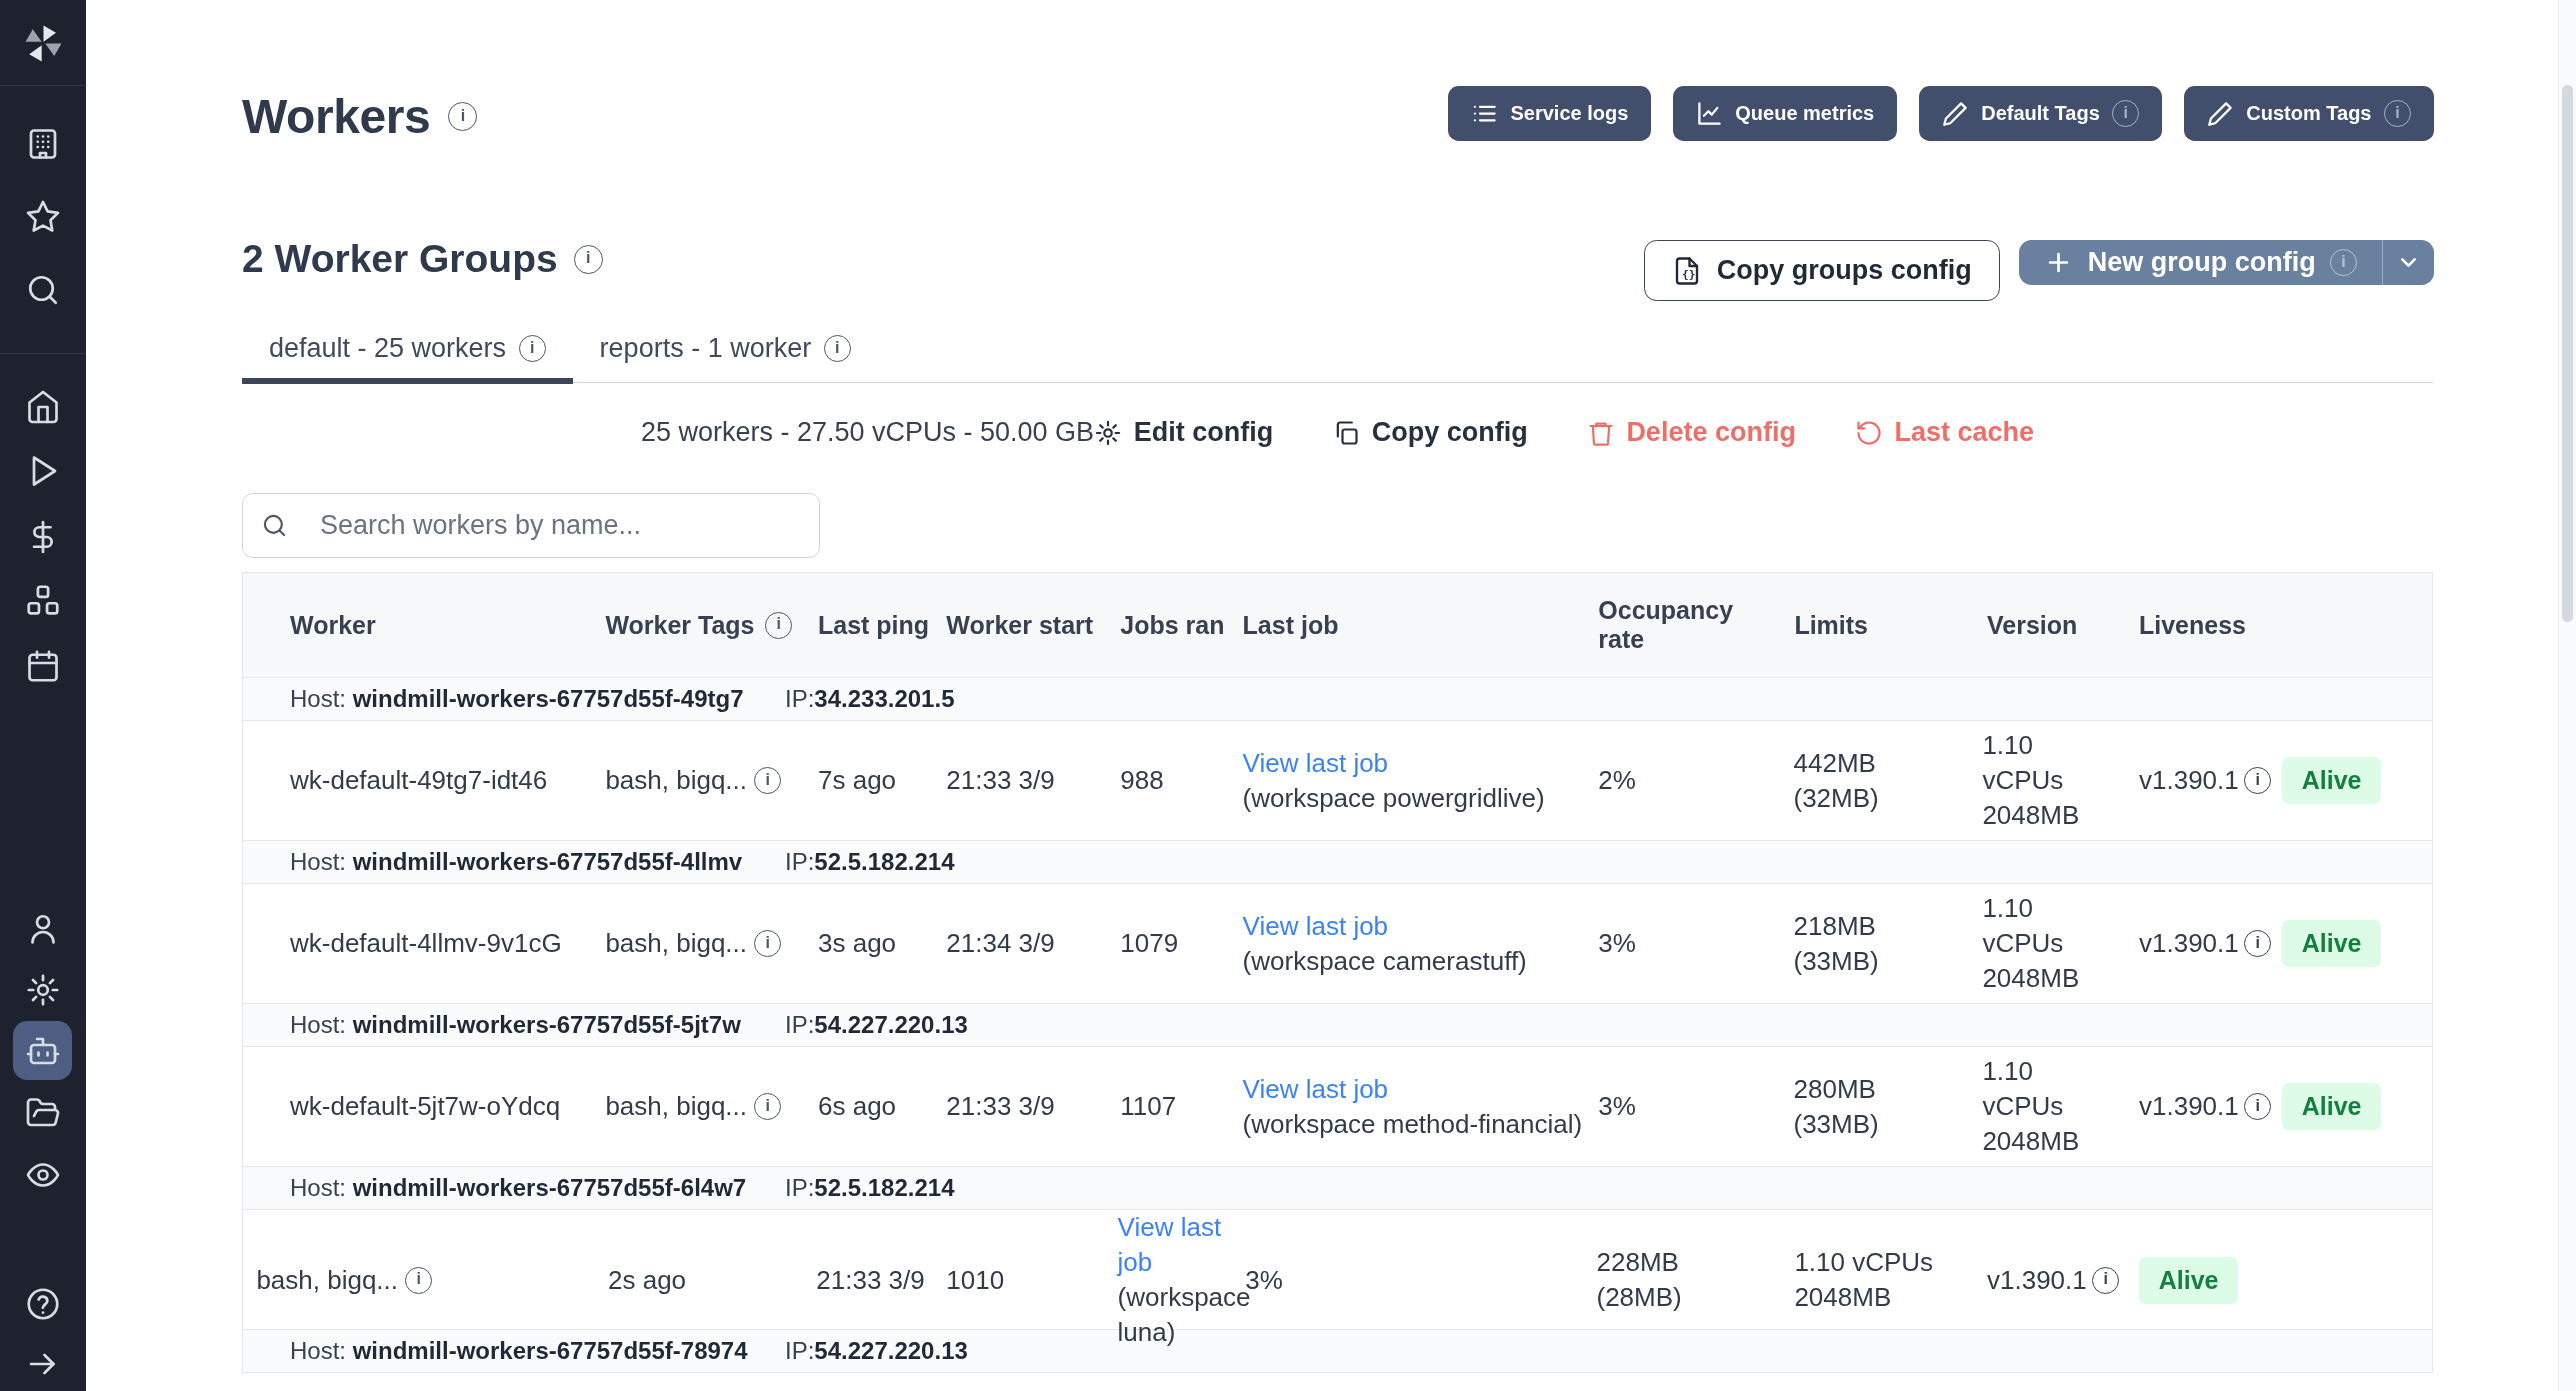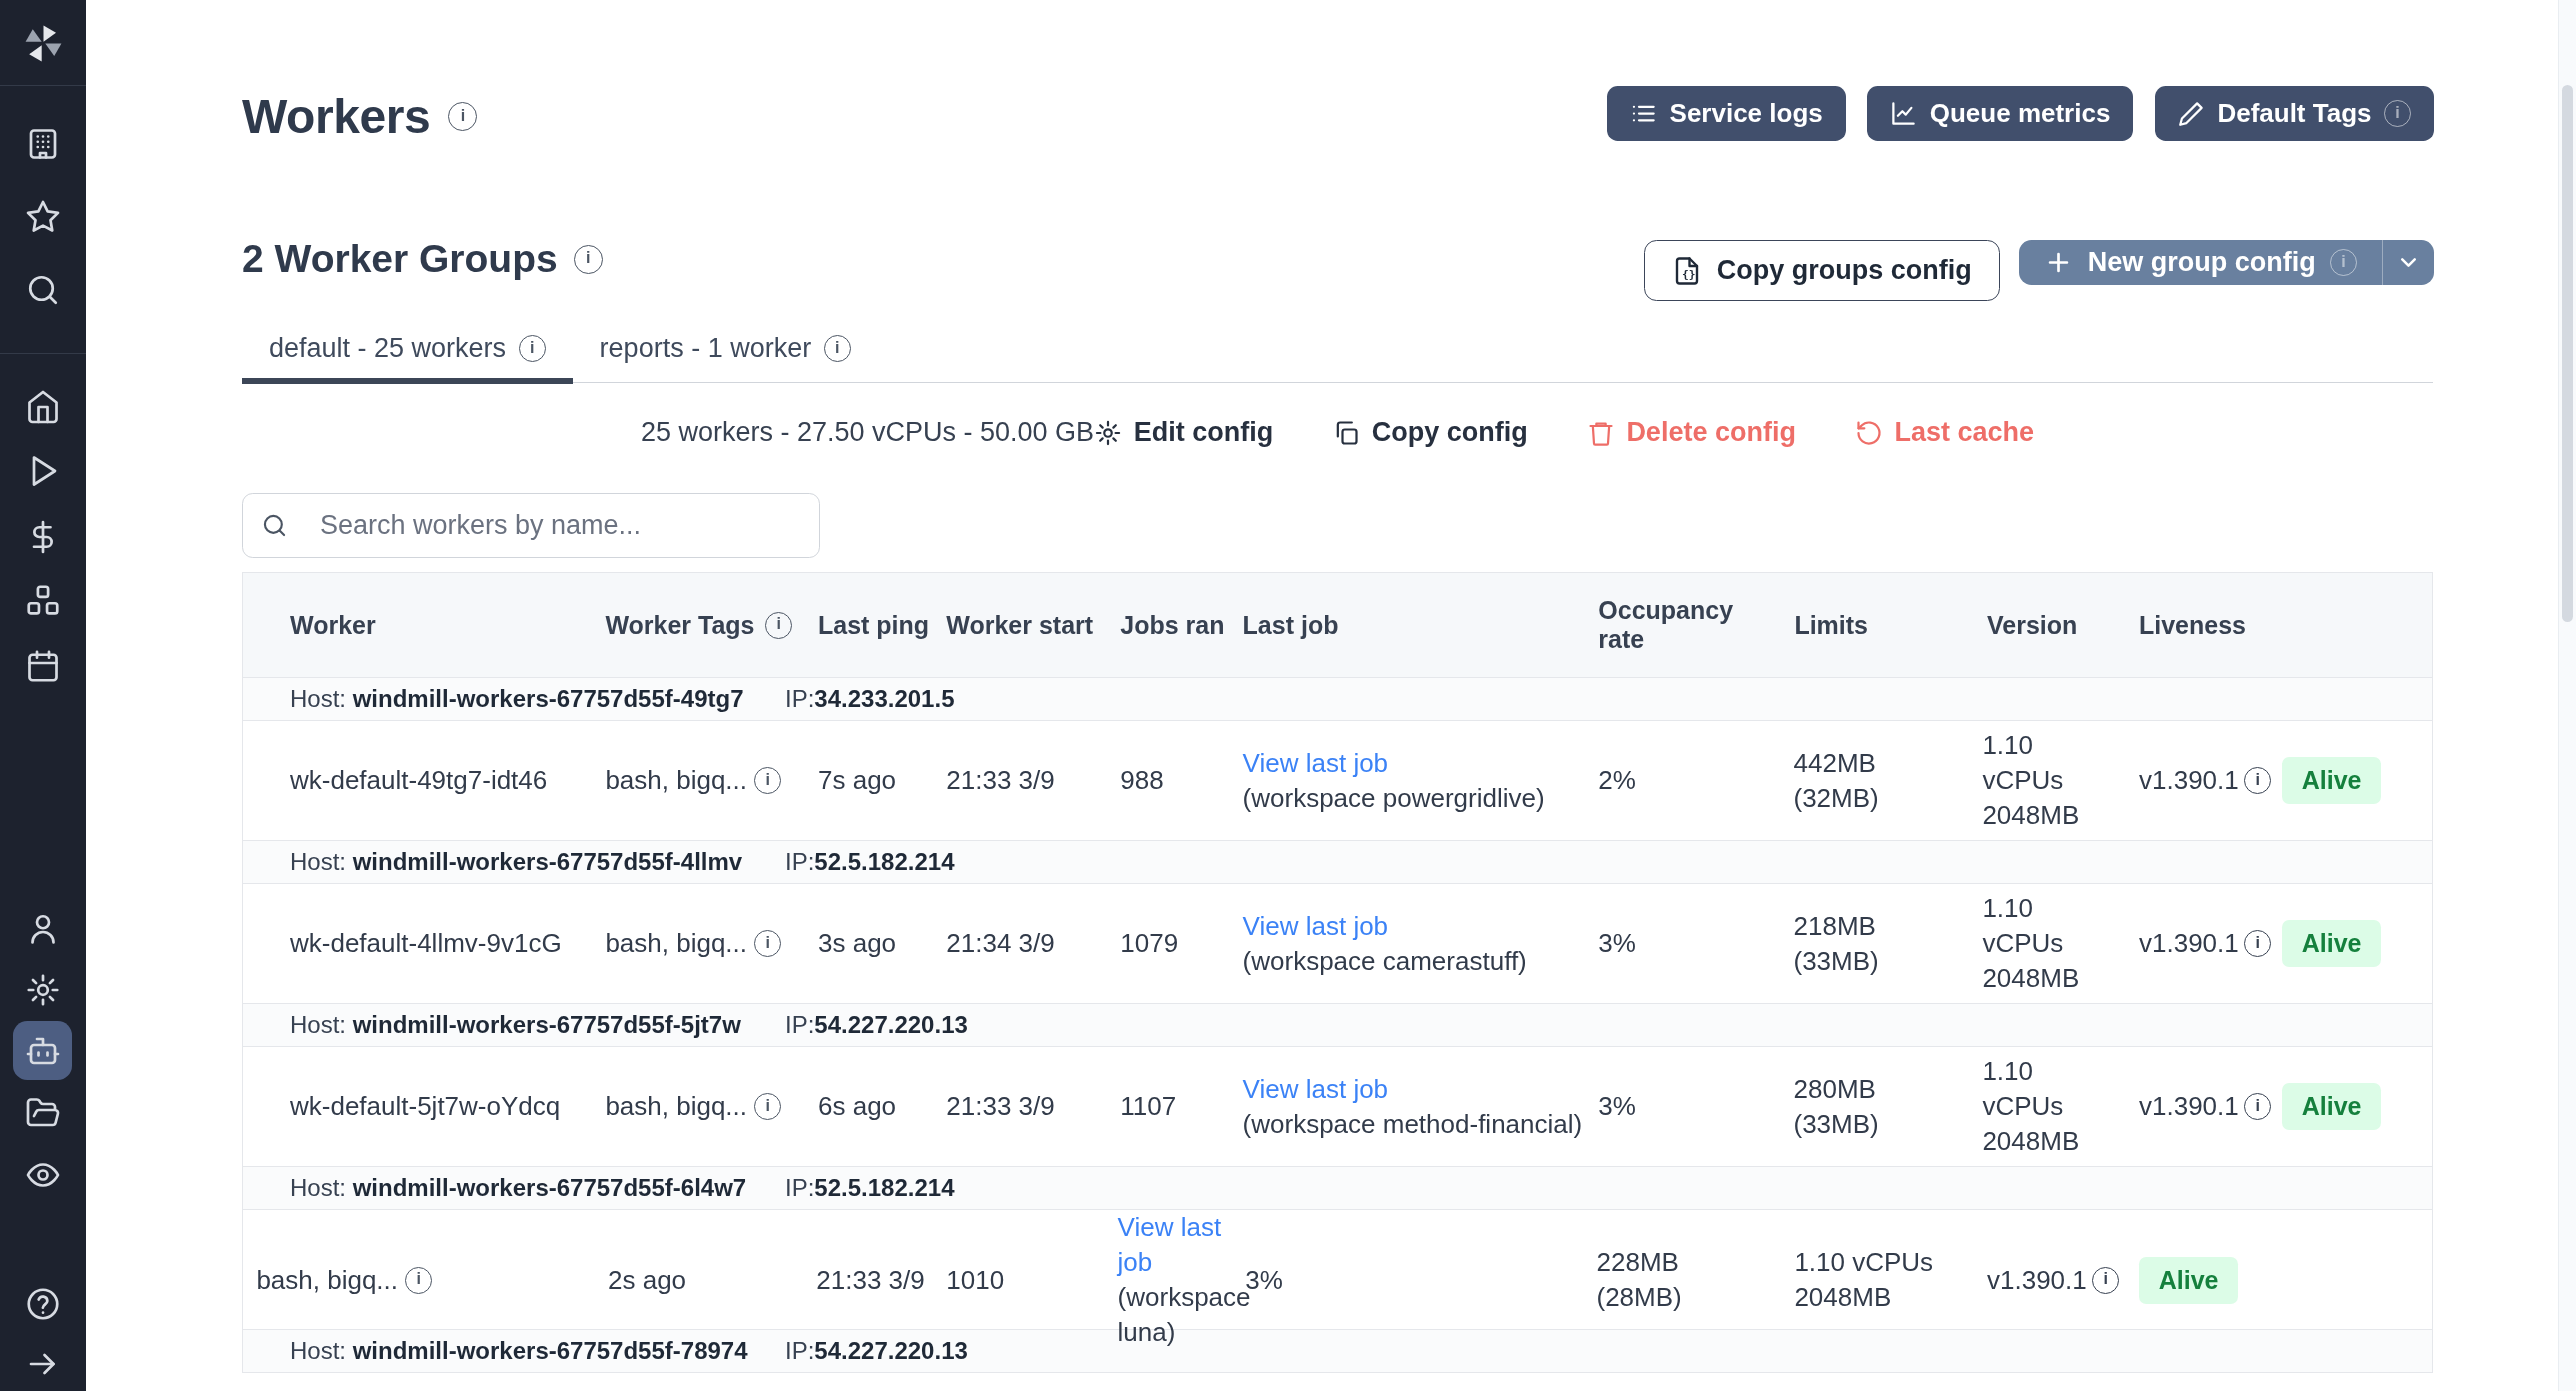--- a/index.html
+++ b/index.html
@@ -16,21 +16,21 @@
   .side-active { position:absolute; left:13.4px; top:1021px; width:59px; height:59px;
     background:var(--sidebar-active,#4d5e82); border-radius:14.3px; }
   .side-active .side-icon { left:11.6px; top:11.6px; }
 
   
   .page-title { position:absolute; left:242px; top:89px; display:flex; align-items:center; gap:18px; }
   .page-title h1 { font-size:48px; font-weight:700; color:#2f3a4c; letter-spacing:-0.4px; }
   .top-buttons { position:absolute; right:142px; top:86px; display:flex; gap:21.5px; }
   .btn-dark { display:flex; align-items:center; gap:12.5px; height:55px; padding:0 23px;
     background:var(--dark-button,#414f6c); border-radius:10.7px; color:#ffffff;
-    font-size:26px; font-weight:700; border:none; cursor:pointer; }
+    font-size:20px; font-weight:700; border:none; cursor:pointer; }
   .btn-dark svg { width:27px; height:27px; }
   .btn-dark .iinfo { color:rgba(255,255,255,.55); }
 
   
   .groups-title { position:absolute; left:242px; top:237px; display:flex; align-items:center; gap:16px; }
   .groups-title h2 { font-size:39px; font-weight:700; color:#2f3a4c; }
   .groups-buttons { position:absolute; right:142px; top:240px; display:flex; gap:19.7px; }
   .btn-outline { display:flex; align-items:center; gap:14.3px; height:61px; padding:0 27px;
     background:#fff; border:1.8px solid #3b4559; border-radius:12.5px; color:#1f2937;
     font-size:27px; font-weight:700; cursor:pointer; }
@@ -243,20 +243,27 @@
     </svg>
     <span>Queue metrics</span>
   </button>
   <button class="btn-dark">
     <svg viewBox="0 0 24 24" fill="none" stroke="currentColor" stroke-width="2" stroke-linecap="round" stroke-linejoin="round">
       <path d="m17 3 4 4L7.5 20.5 2 22l1.5-5.5L17 3z"></path>
     </svg>
     <span>Default Tags</span>
     <span class="iinfo"></span>
   </button>
+  <button class="btn-dark">
+    <svg viewBox="0 0 24 24" fill="none" stroke="currentColor" stroke-width="2" stroke-linecap="round" stroke-linejoin="round">
+      <path d="m17 3 4 4L7.5 20.5 2 22l1.5-5.5L17 3z"></path>
+    </svg>
+    <span>Custom Tags</span>
+    <span class="iinfo"></span>
+  </button>
 </div>
 
 <div class="groups-title">
   <h2>2 Worker Groups</h2>
   <span class="iinfo lg"></span>
 </div>
 
 <div class="groups-buttons">
   <button class="btn-outline">
     <svg viewBox="0 0 24 24" fill="none" stroke="currentColor" stroke-width="1.9" stroke-linecap="round" stroke-linejoin="round" style="font-size:30px">

